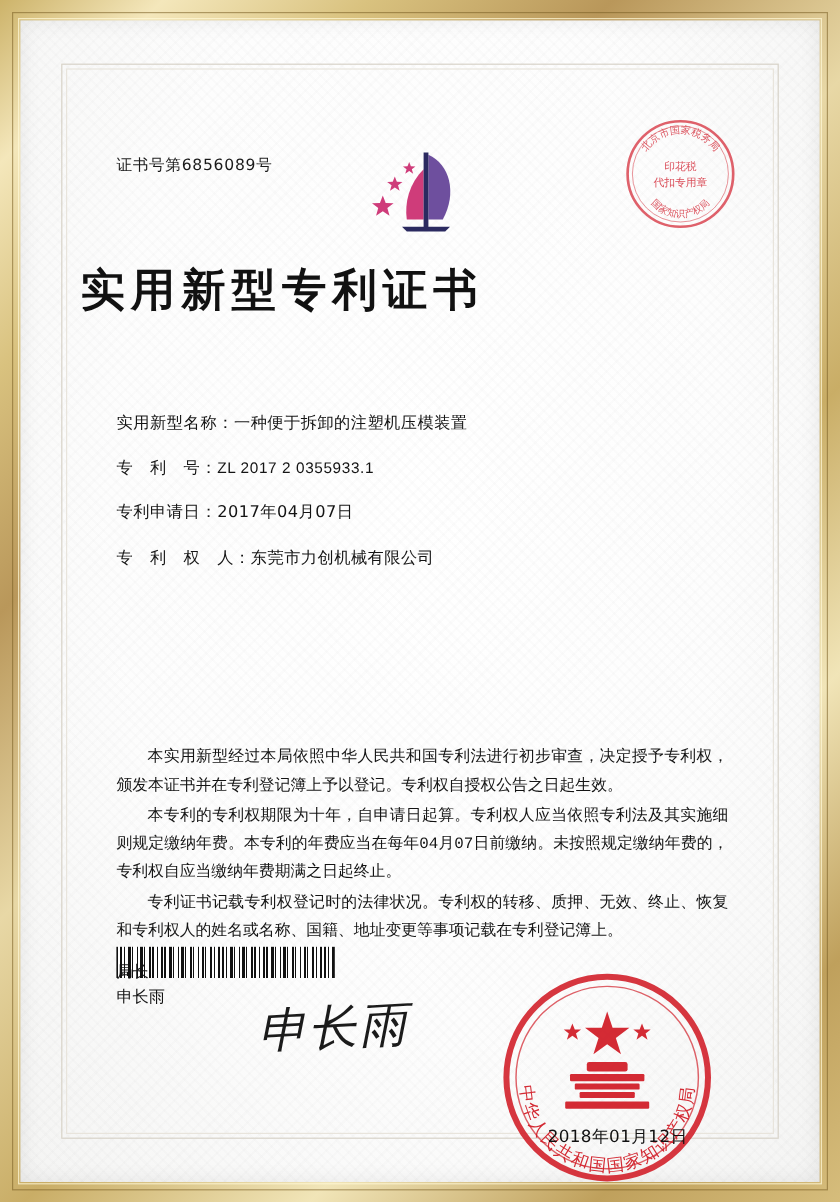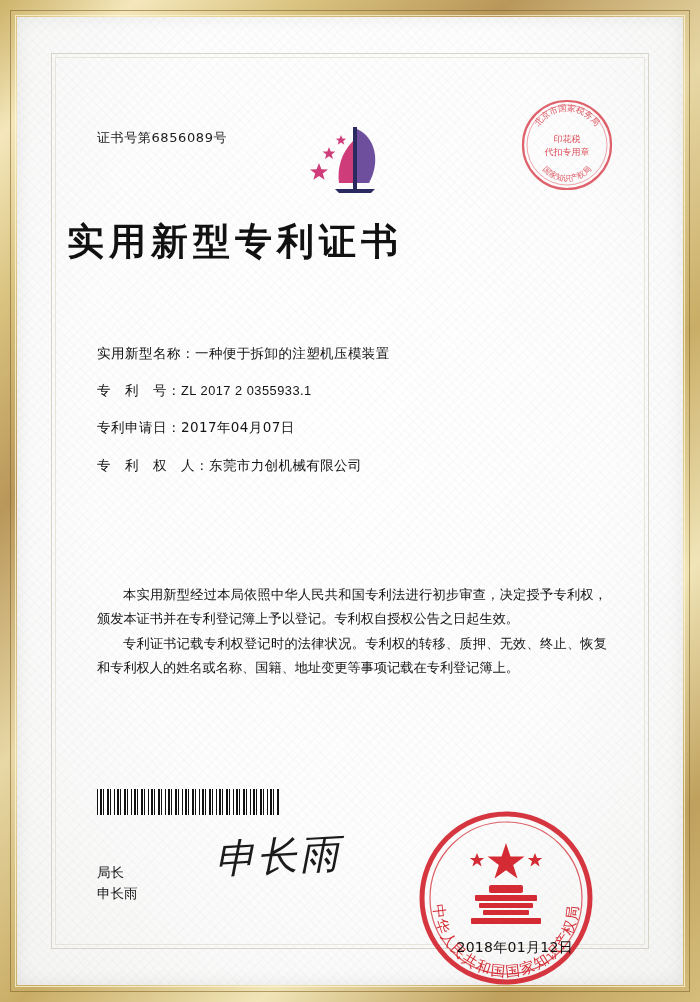--- a/index.html
+++ b/index.html
@@ -151,27 +151,27 @@
   .field .val { letter-spacing: 0.4px; }
   .field.mono .val {
     font-family: Liberation Sans, sans-serif;
     font-size: 12.8px;
     letter-spacing: 0.5px;
   }
 
   
   .body-text {
     position: absolute;
-    top: 516px;
+    top: 552px;
     left: 30px;
     right: 26px;
     font-size: 13.2px;
     line-height: 1.78;
     color: #141414;
-    font-family: Liberation Serif, serif;
+    font-family: Liberation Mono, monospace;
     text-align: justify;
   }
   .body-text p {
     margin: 0 0 2px 0;
     text-indent: 26px;
   }
 
   
   .barcode {
     position: absolute;
@@ -185,21 +185,21 @@
         #111 3px 5px, #fff 5px 6px,
         #111 6px 7px, #fff 7px 10px,
         #111 10px 12px, #fff 12px 13px,
         #111 13px 14px, #fff 14px 17px);
   }
 
   
   .sig-label {
     position: absolute;
     left: 30px;
-    top: 795px;
+    top: 733px;
     font-size: 13.5px;
     line-height: 1.55;
     color: #141414;
     font-family: "DejaVu Sans", sans-serif;
   }
   .sig-hand {
     position: absolute;
     left: 148px;
     top: 762px;
     font-size: 40px;
@@ -306,20 +306,21 @@
         <div class="field">
           <span class="lbl">专利申请日：</span><span class="val">2017年04月07日</span>
         </div>
         <div class="field">
           <span class="lbl">专　利　权　人：</span><span class="val">东莞市力创机械有限公司</span>
         </div>
       </div>
 
       <div class="body-text">
         <p>本实用新型经过本局依照中华人民共和国专利法进行初步审查，决定授予专利权，颁发本证书并在专利登记簿上予以登记。专利权自授权公告之日起生效。</p>
+        <p>本专利的专利权期限为十年，自申请日起算。专利权人应当依照专利法及其实施细则规定缴纳年费。本专利的年费应当在每年04月07日前缴纳。未按照规定缴纳年费的，专利权自应当缴纳年费期满之日起终止。</p>
         <p>专利证书记载专利权登记时的法律状况。专利权的转移、质押、无效、终止、恢复和专利权人的姓名或名称、国籍、地址变更等事项记载在专利登记簿上。</p>
       </div>
 
       <div class="barcode"></div>
 
       <div class="sig-label">
         <div>局长</div>
         <div>申长雨</div>
       </div>
       <div class="sig-hand">申长雨</div>

